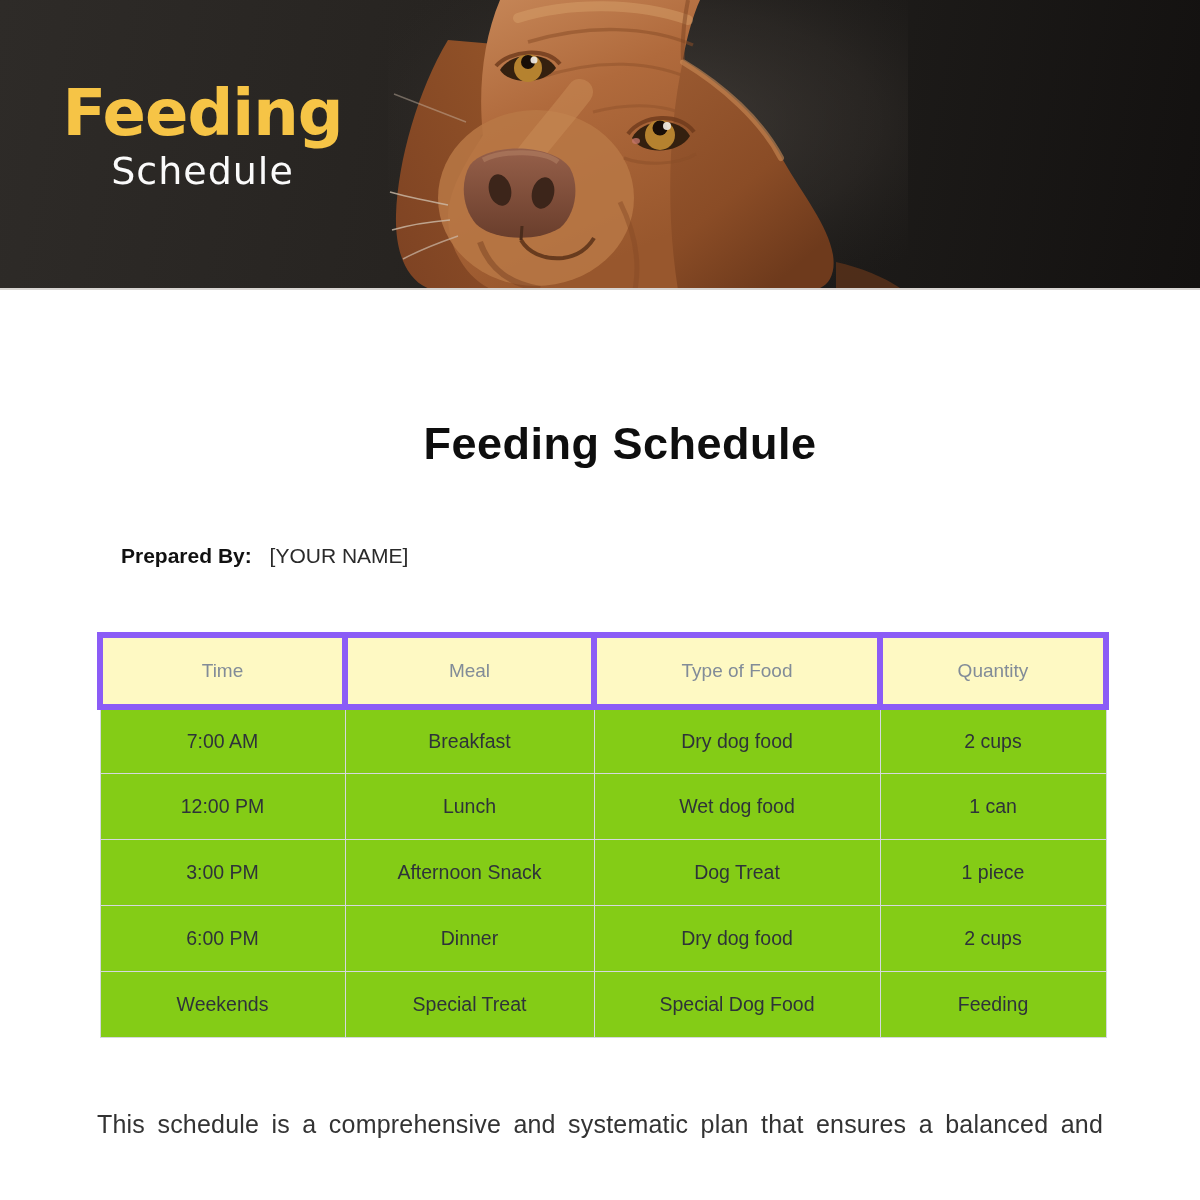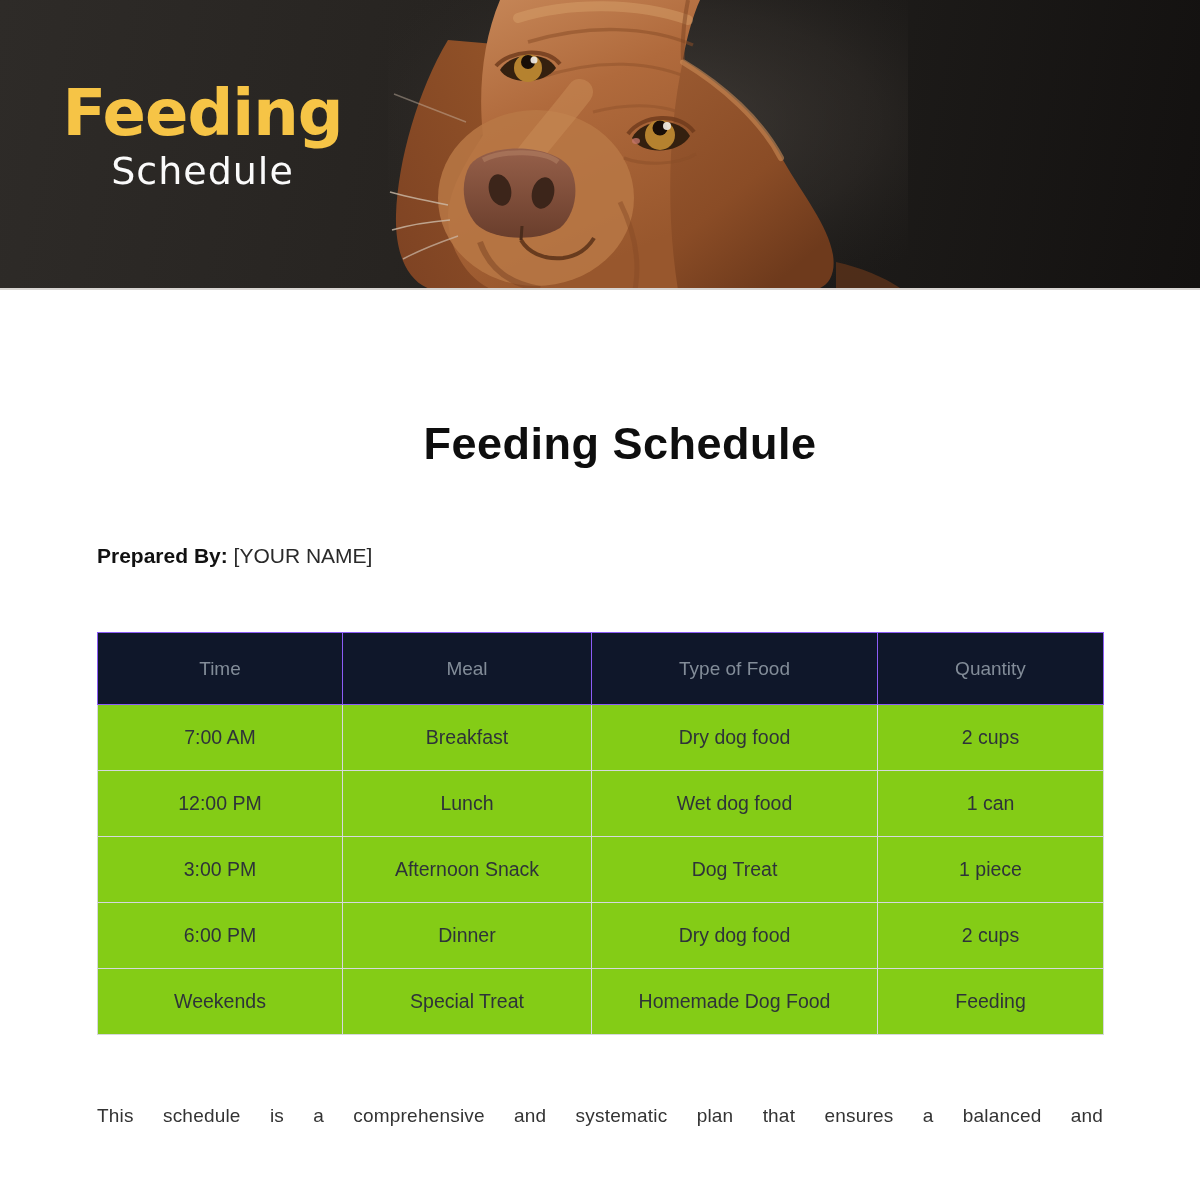--- a/index.html
+++ b/index.html
@@ -29,41 +29,41 @@
   .dog-svg { position:absolute; left:388px; top:0; width:520px; height:290px; z-index:2; }
 
   
   .doc-title {
     margin-top:128px; text-align:center;
     font-size:45px; font-weight:700; color:#0e0e0e; letter-spacing:0.5px;padding-left:40px;
   }
   .prepared-line {
     margin:74px 0 0 97px; font-size:21px; color:#1d1d1d;
   }
-  .prepared-label { font-weight:700; color:#111; }
-  .prepared-value { font-weight:400; color:#2a2a2a; }
+  .prepared-label { font-weight:700; color:#111;margin-left:24px; }
+  .prepared-value { font-weight:400; color:#2a2a2a;margin-left:12px; }
 
   table.schedule {
     border-collapse:collapse; table-layout:fixed;
     width:1006px; margin:64px 0 0 97px;
   }
   table.schedule th {
-    height:72px; background:#0f172a; color:#828c98;
+    height:72px; background:#fef9c3; color:#828c98;
     font-size:19px; font-weight:400; text-align:center;
-    border:1px solid #8b5cf6;
+    border:6px solid #8b5cf6;
   }
   table.schedule td {
     height:66px; color:#2e3339; font-size:19.5px; font-weight:400;
     text-align:center; vertical-align:middle;
     border:1px solid #d5d8dd; background:#84cc16;
   }
 
   .footer-paragraph {
     margin:66px 97px 0 97px;
-    font-size:19px; color:#333333; line-height:1.6;
+    font-size:25px; color:#333333; line-height:1.6;
     text-align:justify; text-align-last:justify;
     letter-spacing:0.2px;
   }
 </style>
 </head>
 <body>
 
 <div class="banner">
   <div class="banner-text">
     <div class="banner-line1" style="color: rgb(246, 196, 70);">Feeding</div>
@@ -208,19 +208,19 @@
       </tr>
       <tr>
         <td>6:00 PM</td>
         <td>Dinner</td>
         <td>Dry dog food</td>
         <td>2 cups</td>
       </tr>
       <tr>
         <td>Weekends</td>
         <td>Special Treat</td>
-        <td>Homemade Dog Food</td>
+        <td>Special Dog Food</td>
         <td>Feeding</td>
       </tr>
     </tbody>
 </table>
 
 <p class="footer-paragraph">This schedule is a comprehensive and systematic plan that ensures a balanced and</p>
 
 </body></html>

